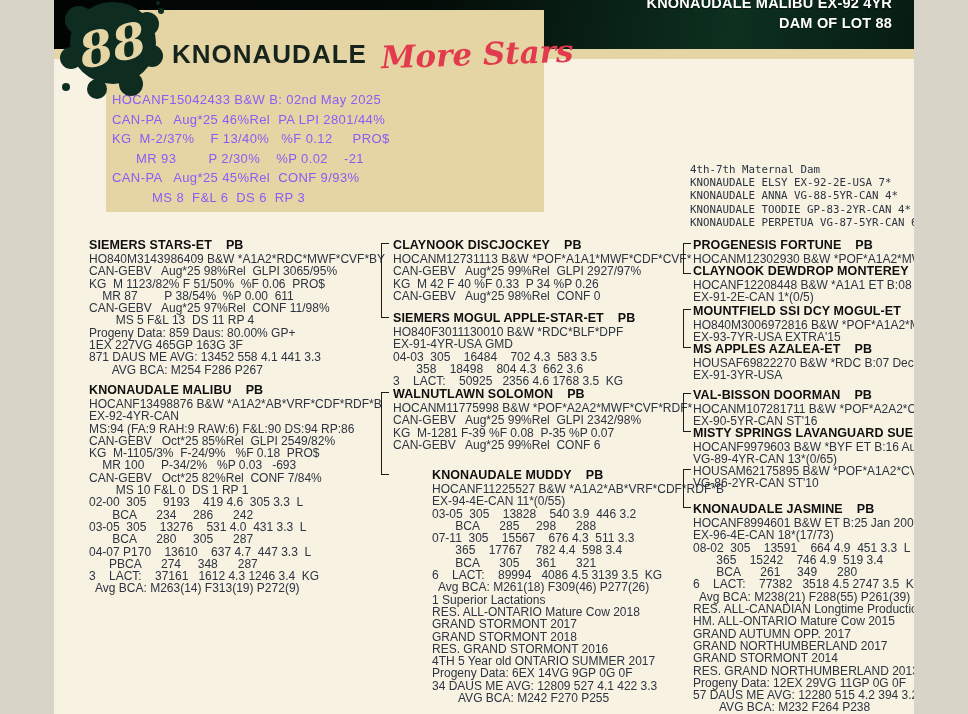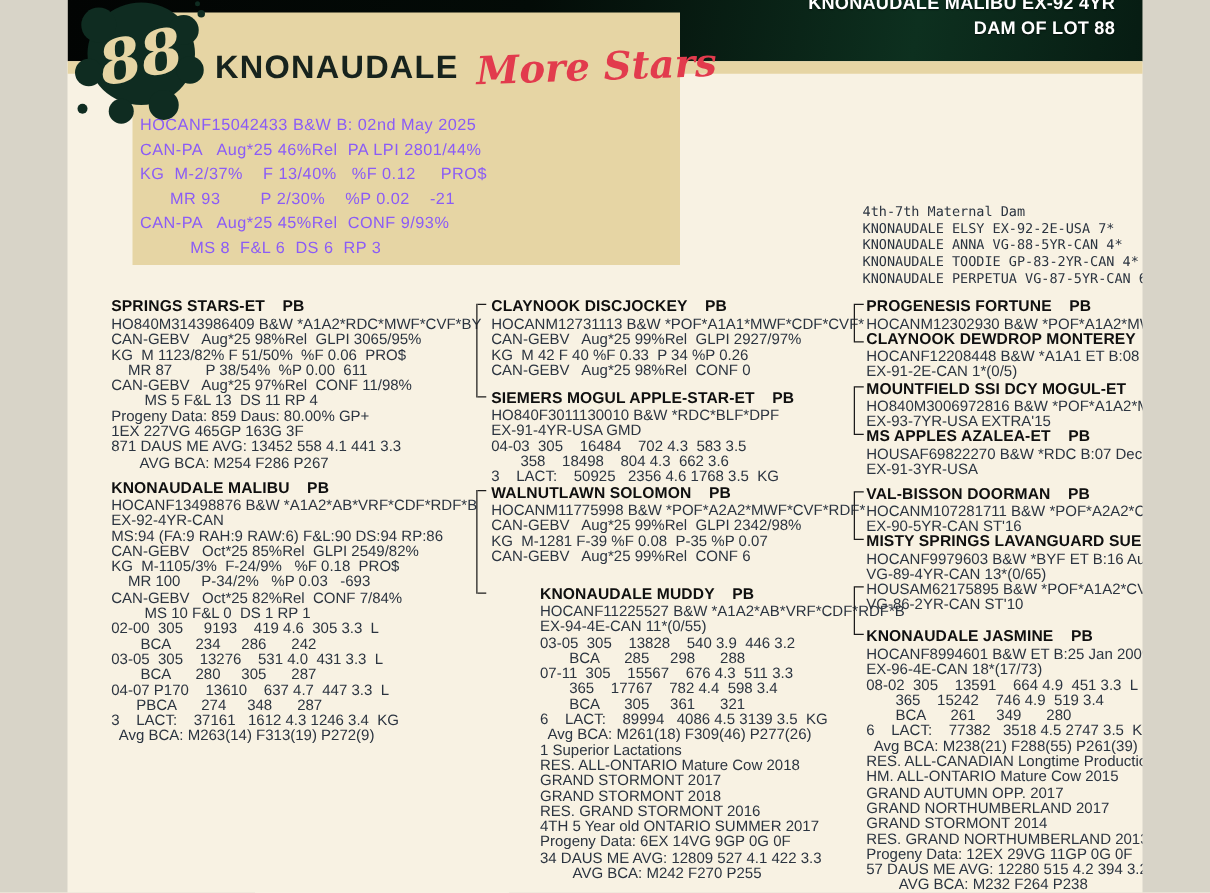--- a/index.html
+++ b/index.html
@@ -116,21 +116,21 @@
   </div>
 
   <pre class="maternal">4th-7th Maternal Dam
 KNONAUDALE ELSY EX-92-2E-USA 7*
 KNONAUDALE ANNA VG-88-5YR-CAN 4*
 KNONAUDALE TOODIE GP-83-2YR-CAN 4*
 KNONAUDALE PERPETUA VG-87-5YR-CAN 6*</pre>
 
   <div class="pblock" style="left:35px; top:238px;">
     <div class="pname">
-      <span>SPRINGS STARS-ET</span><span class="pb">PB</span>
+      <span>SIEMERS STARS-ET</span><span class="pb">PB</span>
     </div>
     <pre class="plines">HO840M3143986409 B&amp;W *A1A2*RDC*MWF*CVF*BY
 CAN-GEBV   Aug*25 98%Rel  GLPI 3065/95%
 KG  M 1123/82% F 51/50%  %F 0.06  PRO$
     MR 87        P 38/54%  %P 0.00  611
 CAN-GEBV   Aug*25 97%Rel  CONF 11/98%
         MS 5 F&amp;L 13  DS 11 RP 4
 Progeny Data: 859 Daus: 80.00% GP+
 1EX 227VG 465GP 163G 3F
 871 DAUS ME AVG: 13452 558 4.1 441 3.3

